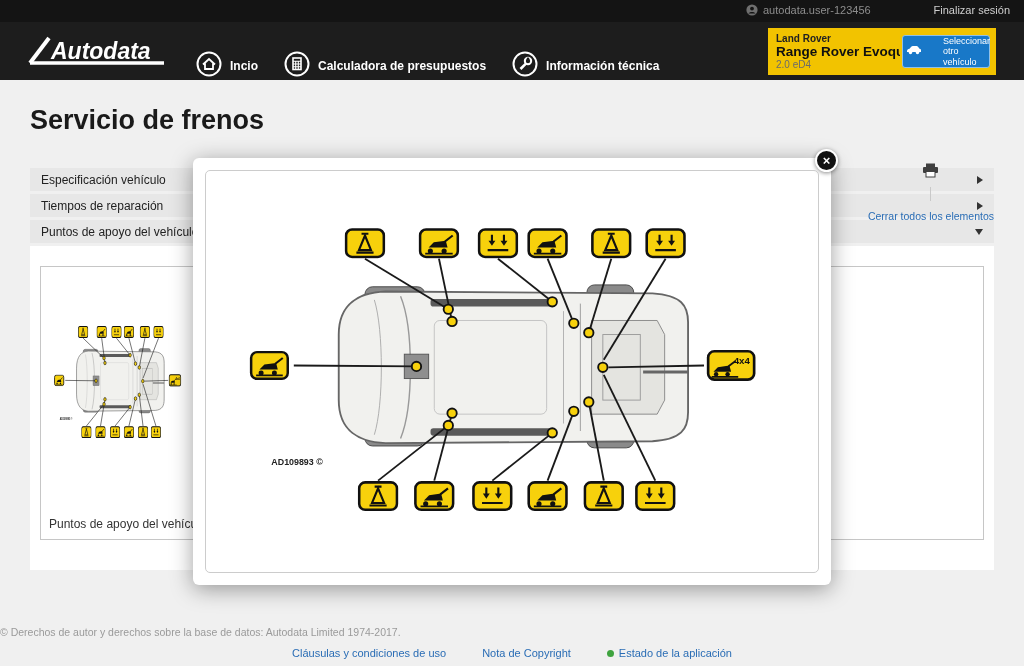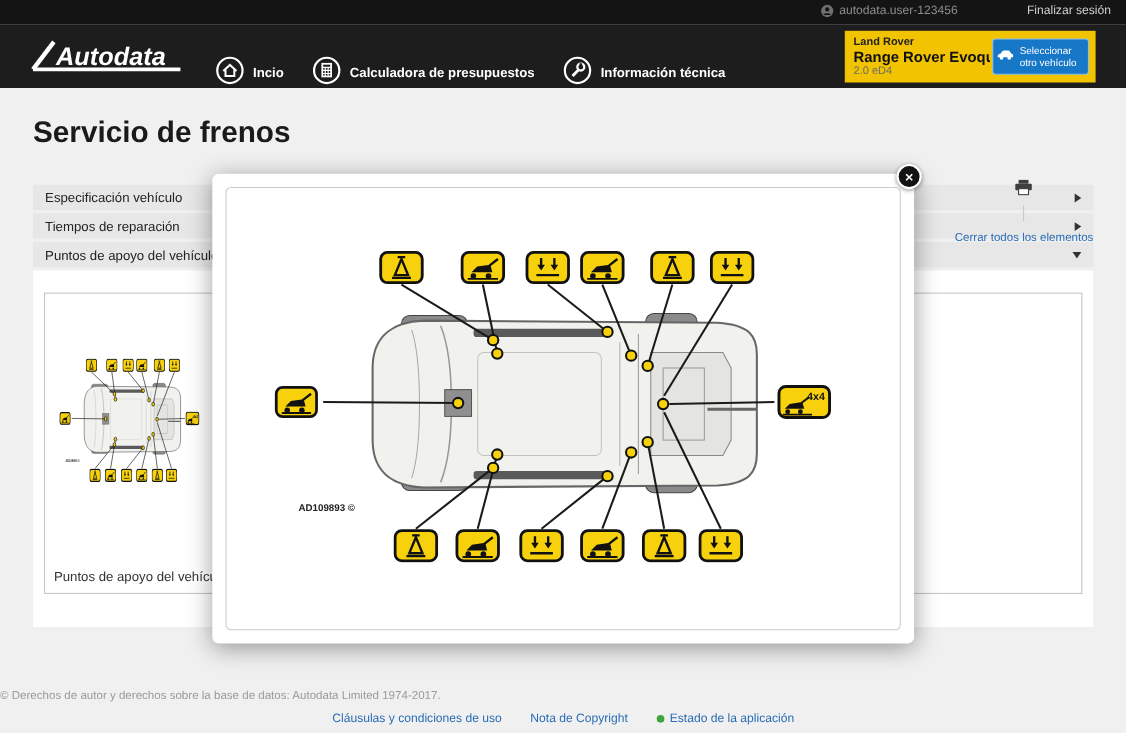--- a/index.html
+++ b/index.html
@@ -18,21 +18,21 @@
   .header { position:relative; height:58px; background:#1d1d1d; }
   .logo { position:absolute; left:26px; top:12px; cursor:pointer; }
   .nav { position:absolute; left:196px; top:0; height:100%; display:flex; align-items:flex-end; gap:26px; }
   .nav-item { display:flex; align-items:center; gap:8px; color:#fff; font-size:12px; font-weight:bold; cursor:pointer; }
   .vehicle-box { position:absolute; right:28px; top:6px; width:228px; height:47px; background:#f2c300; display:flex; }
   .veh-text { flex:1; padding:5px 0 16px 8px; overflow:hidden; }
   .veh-make { font-size:10px; font-weight:bold; color:#222; }
   .veh-model { font-size:13.5px; font-weight:bold; color:#101010; white-space:nowrap; }
   .veh-engine { font-size:10px; color:#6b6b6b; }
   .veh-btn { width:88px; margin:7px 6px 7px 2px; background:#1878c8; border:1px solid #8fc0e8; border-radius:3px;
-             color:#fff; font-size:9px; line-height:1.15; display:flex; align-items:center; gap:5px;
+             color:#fff; font-size:9px; line-height:1.15; display:flex; align-items:center; gap:21px;
              padding:2px 3px; cursor:pointer; font-family:"Liberation Sans", sans-serif; text-align:left; }
 
   
   .main { position:relative; }
   .page-title { margin:25px 0 0 30px; font-size:27px; font-weight:600; color:#1a1a1a; }
   .tools { position:absolute; right:30px; top:58px; display:flex; align-items:center; gap:9px;flex-direction:column; }
   .sep { width:1px; height:14px; background:#c9c9c9; }
   .close-all { color:#2a6db5; font-size:10.5px; text-decoration:none; cursor:pointer; }
   .print-btn { background:none; border:none; cursor:pointer; padding:0; line-height:0; }
 
@@ -54,21 +54,21 @@
   .modal-frame { position:absolute; left:12px; top:12px; right:12px; bottom:12px; border:1px solid #ccc;
                  border-radius:5px; display:flex; align-items:center; justify-content:center; }
   .modal-close { position:absolute; top:-9px; right:-7px; width:23px; height:23px; border-radius:50%;
                  background:#121212; color:#fff; border:2px solid #fff; box-shadow:0 1px 4px rgba(0,0,0,.45);
                  font-size:13px; font-weight:bold; line-height:17px; text-align:center; cursor:pointer; padding:0;
                  font-family:"Liberation Sans", sans-serif; }
 
   
   .footer { position:absolute; left:0; right:0; bottom:0; text-align:left; padding-bottom:7px; }
   .copyright { color:#9a9a9a; font-size:10.5px; margin-bottom:9px; }
-  .footer-links { display:flex; justify-content:center; align-items:center; gap:26px; font-size:11px; }
+  .footer-links { display:flex; justify-content:center; align-items:center; gap:36px; font-size:11px; }
   .footer-links a { color:#2a6db5; text-decoration:none; cursor:pointer; display:flex; align-items:center; gap:5px; }
   .status-dot { width:7px; height:7px; border-radius:50%; background:#3fa33f; display:inline-block; }
 </style>
 </head>
 <body>
 
 <svg width="0" height="0" style="position:absolute">
   <defs>
     <symbol id="ic-stand" viewBox="0 0 48 36">
       <rect x="2" y="2" width="44" height="32" rx="7" fill="#f7d10c" stroke="#111" stroke-width="3"></rect>

